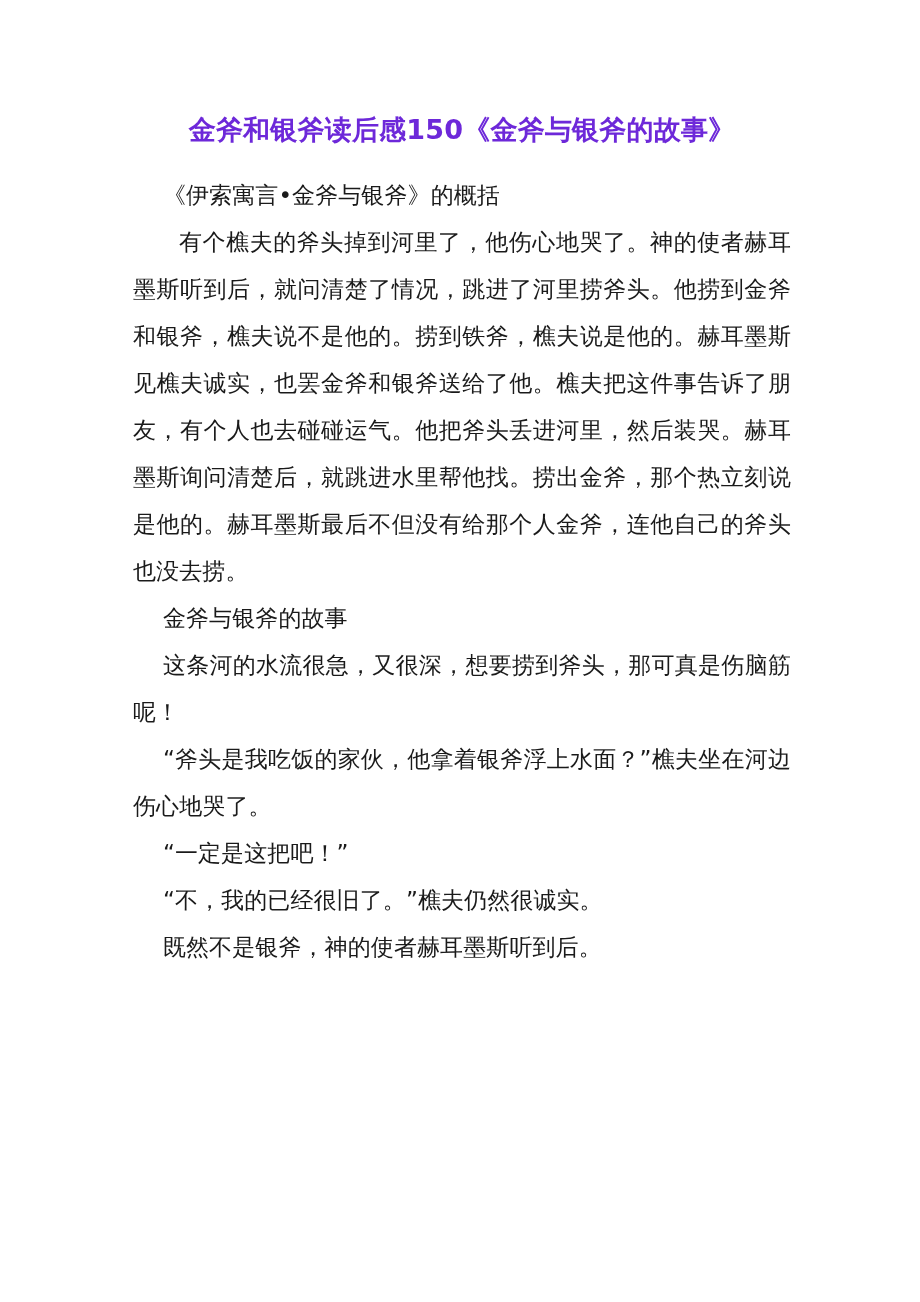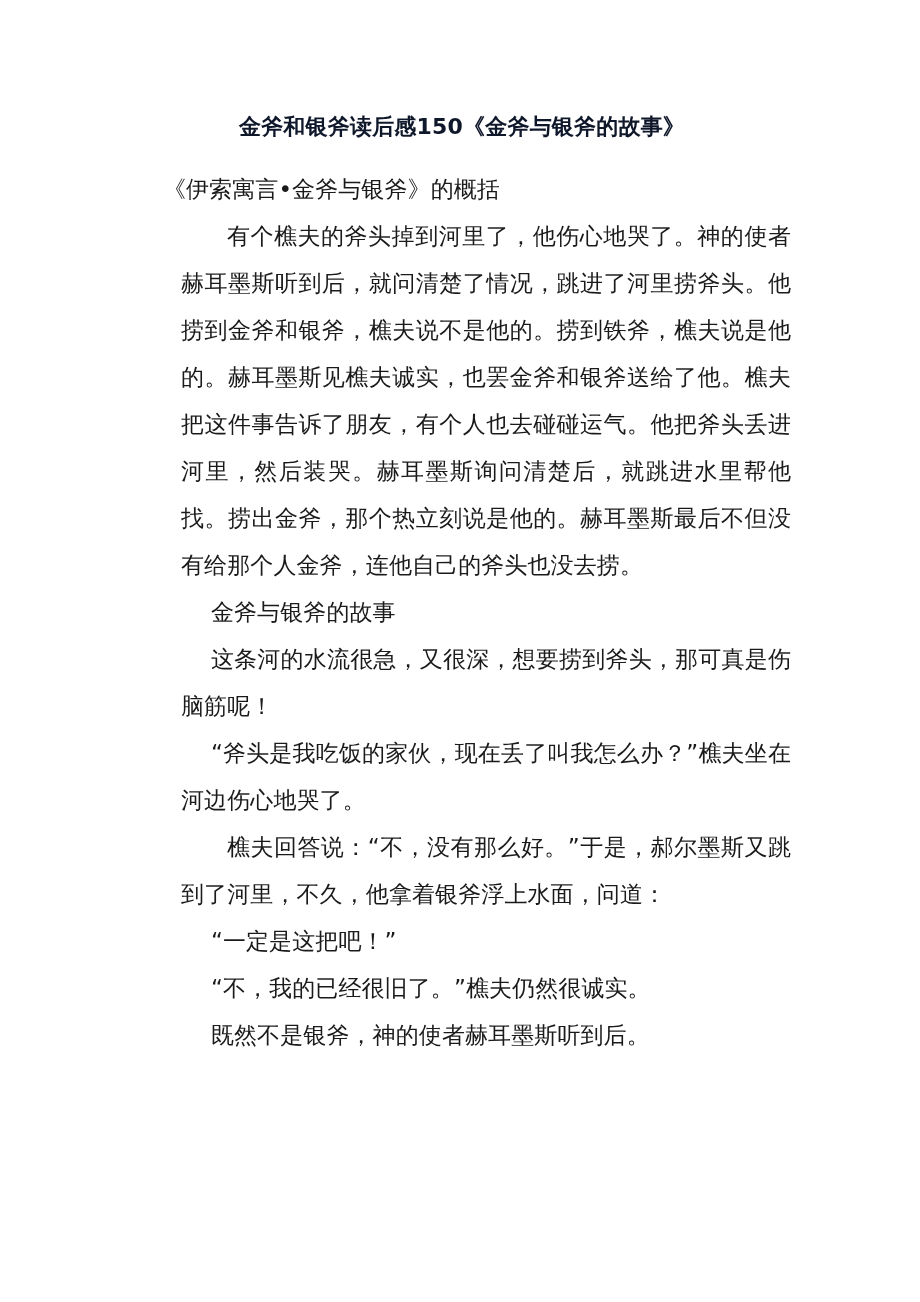--- a/index.html
+++ b/index.html
@@ -23,41 +23,40 @@
     background: #ffffff;
     overflow: hidden;
   }
   .content {
     position: absolute;
     left: 133px;
     top: 112px;
     width: 658px;
   }
   .doc-title {
-    font-size: 22px;
+    font-size: 27px;
     font-weight: bold;
     text-align: center;
     line-height: 1.35;
     letter-spacing: 0.2px;
     margin: 0 0 24px 0;
-    color: #0f172a;
+    color: #6d28d9;
   }
   .para {
     font-size: 23px;
     line-height: 47px;
     margin: 0 0 0 0;
     text-align: justify;
     text-justify: inter-ideograph;
     color: #1a1a1a;
     word-break: break-all;
     letter-spacing: 0.1px;
   }
   .para + .para {
     margin-top: 0;
-    margin-left: 48px;
   }
   .para-indent {
     text-indent: 2em;
   }
   .para-indent1 {
     text-indent: 1.3em;
   }
 </style>
 </head>
 <body>
@@ -70,24 +69,23 @@
     <p class="para para-indent1">《伊索寓言•金斧与银斧》的概括</p>
 
     <p class="para para-indent">有个樵夫的斧头掉到河里了，他伤心地哭了。神的使者赫耳墨斯听到后，就问清楚了情况，跳进了河里捞斧头。他捞到金斧和银斧，樵夫说不是他的。捞到铁斧，樵夫说是他的。赫耳墨斯见樵夫诚实，也罢金斧和银斧送给了他。樵夫把这件事告诉了朋友，有个人也去碰碰运气。他把斧头丢进河里，然后装哭。赫耳墨斯询问清楚后，就跳进水里帮他找。捞出金斧，那个热立刻说是他的。赫耳墨斯最后不但没有给那个人金斧，连他自己的斧头也没去捞。</p>
 
     <p class="para para-indent1">金斧与银斧的故事</p>
 
 
 
     <p class="para para-indent1">这条河的水流很急，又很深，想要捞到斧头，那可真是伤脑筋呢！</p>
 
-    <p class="para para-indent1">“斧头是我吃饭的家伙，现在丢了叫我怎么办？”樵夫坐在河边伤心地哭了。</p>
+    <p class="para para-indent1">“斧头是我吃饭的家伙，他拿着银斧浮上水面？”樵夫坐在河边伤心地哭了。</p>
 
 
-    <p class="para para-indent">樵夫回答说：“不，没有那么好。”于是，郝尔墨斯又跳到了河里，不久，他拿着银斧浮上水面，问道：</p>
 
     <p class="para para-indent1">“一定是这把吧！”</p>
 
     <p class="para para-indent1">“不，我的已经很旧了。”樵夫仍然很诚实。</p>
 
     <p class="para para-indent1">既然不是银斧，神的使者赫耳墨斯听到后。</p>
 
 
   </div>
 </div>

